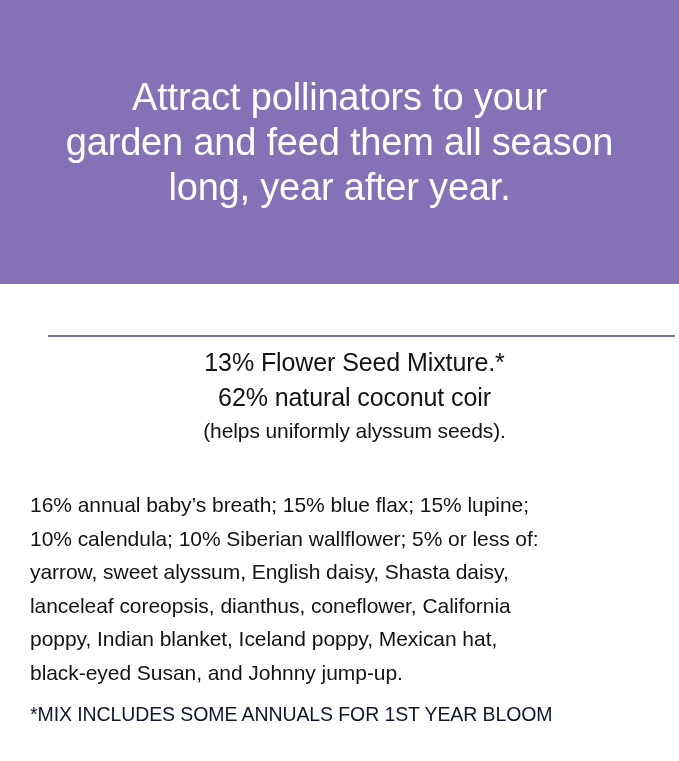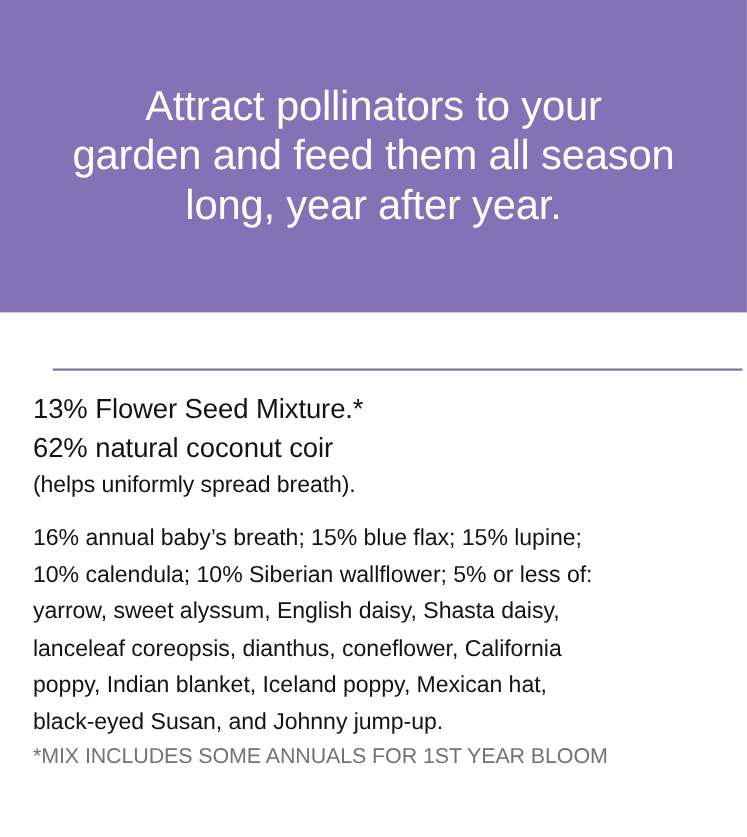--- a/index.html
+++ b/index.html
@@ -74,58 +74,59 @@
   .section-rule {
     flex: 1 1 auto;
     height: 2px;
     background: #7D6FA0;
     margin-left: 18px;
     margin-right: 2px;
     margin-top: 3px;
   }
 
   .mix-lines {
-    margin-top: 18px;
+    margin-top: 8px;
+    text-align: center;
   }
   .mix-line {
     font-family: "Liberation Sans", sans-serif;
     font-size: 25px;
     font-weight: 400;
     line-height: 35px;
     color: #131313;
     letter-spacing: -0.1px;
   }
   .mix-note {
     font-family: "Liberation Sans", sans-serif;
     font-size: 21px;
     font-weight: 400;
     line-height: 31px;
     color: #131313;
     letter-spacing: -0.1px;
   }
 
   .species {
-    margin-top: 16px;
+    margin-top: 42px;
     width: 600px;
     font-family: "Liberation Sans", sans-serif;
     font-size: 21px;
     font-weight: 400;
     line-height: 33.5px;
     color: #131313;
     letter-spacing: -0.05px;
     white-space: pre-line;
   }
 
   .footnote {
-    margin-top: 0;
+    margin-top: 10px;
     font-family: "Liberation Sans", sans-serif;
     font-size: 19.5px;
     font-weight: 400;
     line-height: 30px;
-    color: #737373;
+    color: #0f172a;
     letter-spacing: -0.1px;
     white-space: nowrap;
   }
 </style>
 </head>
 <body>
 
 <div class="page">
 
   <div class="hero">
@@ -136,21 +137,21 @@
 
   <div class="content">
 
     <div class="section-head">
       <div class="section-rule"></div>
     </div>
 
     <div class="mix-lines">
       <div class="mix-line">13% Flower Seed Mixture.*</div>
       <div class="mix-line">62% natural coconut coir</div>
-      <div class="mix-note">(helps uniformly spread breath).</div>
+      <div class="mix-note">(helps uniformly alyssum seeds).</div>
     </div>
 
     <div class="species">16% annual baby’s breath; 15% blue flax; 15% lupine;
 10% calendula; 10% Siberian wallflower; 5% or less of:
 yarrow, sweet alyssum, English daisy, Shasta daisy,
 lanceleaf coreopsis, dianthus, coneflower, California
 poppy, Indian blanket, Iceland poppy, Mexican hat,
 black-eyed Susan, and Johnny jump-up.</div>
 
     <div class="footnote">*MIX INCLUDES SOME ANNUALS FOR 1ST YEAR BLOOM</div>

